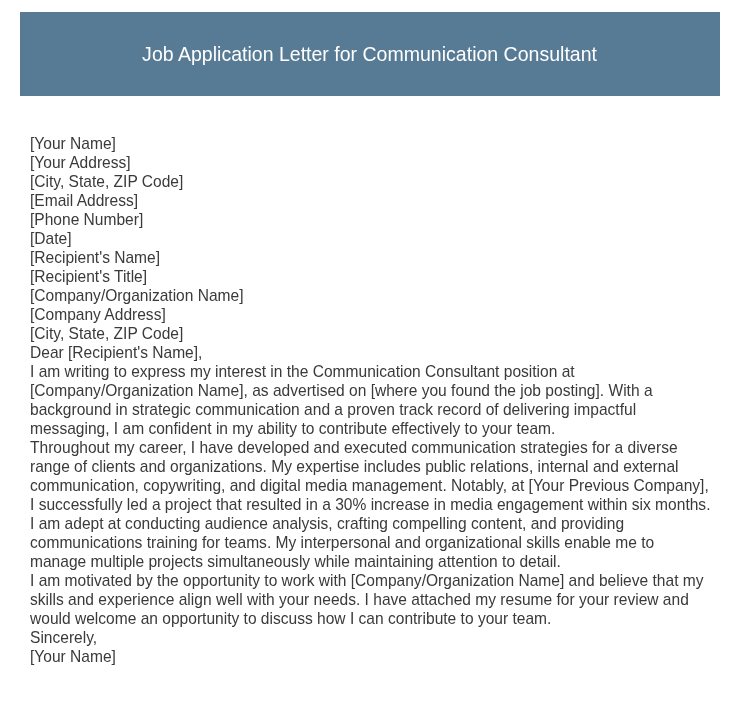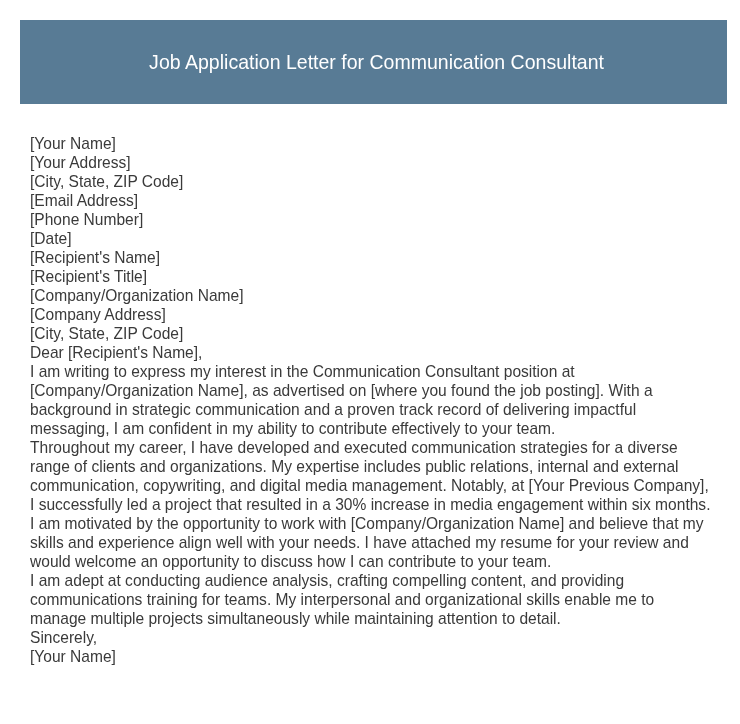--- a/index.html
+++ b/index.html
@@ -15,28 +15,27 @@
       color: #3a3a3a;
     }
     .page {
       position: relative;
       width: 740px;
       height: 724px;
     }
     .title-banner {
       position: absolute;
       left: 20px;
-      top: 20px;
+      top: 12px;
       width: 700px;
       height: 84px;
       background: #587b95;
       display: flex;
       align-items: center;
       justify-content: center;
-      padding-left: 7px;
     }
     .title-banner h1 {
       margin: 0;
       font-size: 21px;
       font-weight: normal;
       color: #ffffff;
       letter-spacing: 0px;
       transform: scaleX(0.93);
     }
     .letter {
@@ -95,29 +94,29 @@
     </div>
 
     <div class="para">
       <span class="line">Throughout my career, I have developed and executed communication strategies for a diverse</span>
       <span class="line">range of clients and organizations. My expertise includes public relations, internal and external</span>
       <span class="line">communication, copywriting, and digital media management. Notably, at [Your Previous Company],</span>
       <span class="line">I successfully led a project that resulted in a 30% increase in media engagement within six months.</span>
     </div>
 
     <div class="para">
+      <span class="line">I am adept at conducting audience analysis, crafting compelling content, and providing</span>
+      <span class="line">communications training for teams. My interpersonal and organizational skills enable me to</span>
+      <span class="line">manage multiple projects simultaneously while maintaining attention to detail.</span>
+    </div>
+
+    <div class="para">
       <span class="line">I am motivated by the opportunity to work with [Company/Organization Name] and believe that my</span>
       <span class="line">skills and experience align well with your needs. I have attached my resume for your review and</span>
       <span class="line">would welcome an opportunity to discuss how I can contribute to your team.</span>
-    </div>
-
-    <div class="para">
-      <span class="line">I am adept at conducting audience analysis, crafting compelling content, and providing</span>
-      <span class="line">communications training for teams. My interpersonal and organizational skills enable me to</span>
-      <span class="line">manage multiple projects simultaneously while maintaining attention to detail.</span>
     </div>
 
 
     <span class="line">Sincerely,</span>
     <span class="line">[Your Name]</span>
 
   </div>
 </div>
 
 </body></html>

